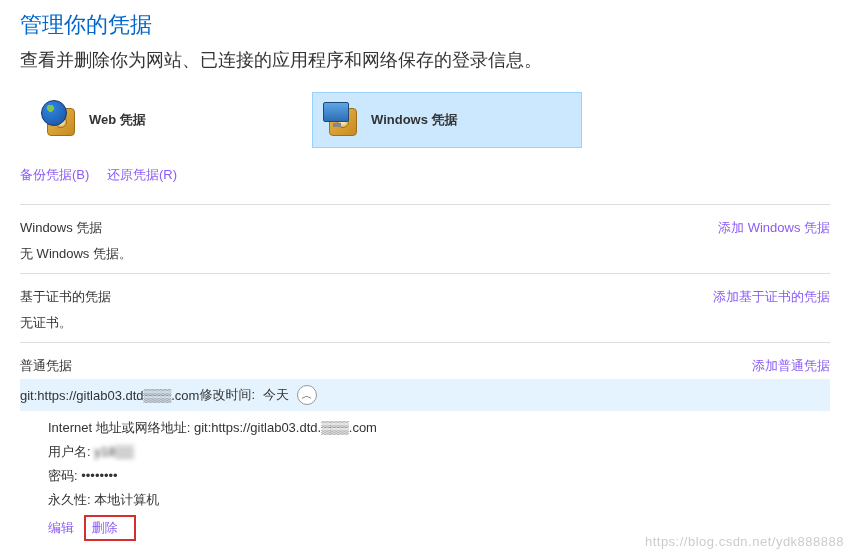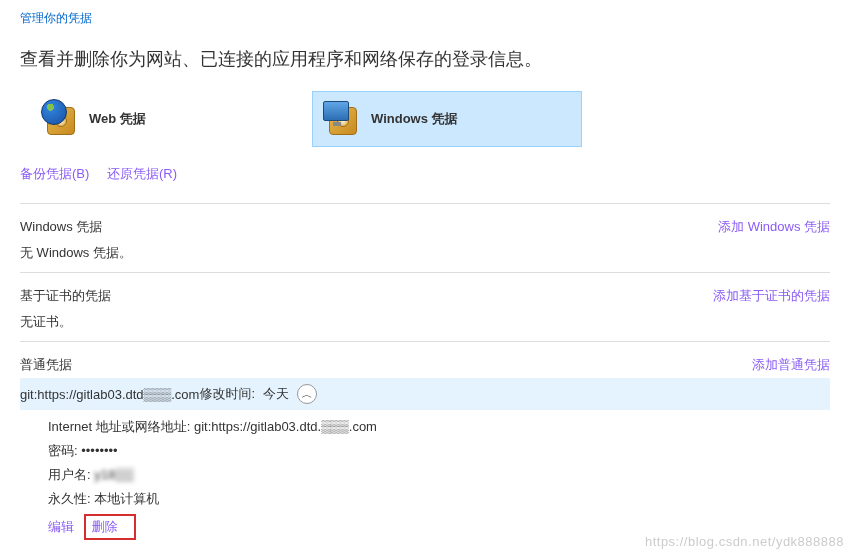--- a/index.html
+++ b/index.html
@@ -9,23 +9,23 @@
       color: #333;
       background: #fff;
       width: 850px;
       height: 553px;
       overflow: hidden;
       position: relative;
     }
     .container { padding: 10px 20px 0 20px; }
     .page-title {
       color: #0066cc;
-      font-size: 12px;
+      font-size: 22px;
       font-weight: normal;
-      margin-bottom: 20px;
+      margin-bottom: 8px;
     }
     .page-subtitle { font-size: 18px; margin-bottom: 20px; }
     .cred-tabs { display: flex; gap: 12px; margin-bottom: 16px; margin-left: 10px; }
     .cred-tab {
       display: flex;
       align-items: center;
       padding: 8px 40px 8px 10px;
       min-width: 270px;
       height: 56px;
       border: 1px solid transparent;
@@ -156,26 +156,26 @@
         <span class="chevron-up">︿</span>
       </span>
     </span>
   </div>
   <div class="cred-details">
     <div class="line">
       <span>Internet 地址或网络地址:</span>
       <span>git:https://gitlab03.dtd.▒▒▒.com</span>
     </div>
     <div class="line">
+      <span>用户名:</span>
+      <span class="masked">y18▒▒</span>
+    </div>
+    <div class="line">
       <span>密码:</span>
       <span>••••••••</span>
-    </div>
-    <div class="line">
-      <span>用户名:</span>
-      <span class="masked">y18▒▒</span>
     </div>
     <div class="line">
       <span>永久性:</span>
       <span>本地计算机</span>
     </div>
     <div class="cred-actions">
       <span class="link">编辑</span>
       <span class="delete-highlight">
         <span class="link">删除</span>
       </span>

